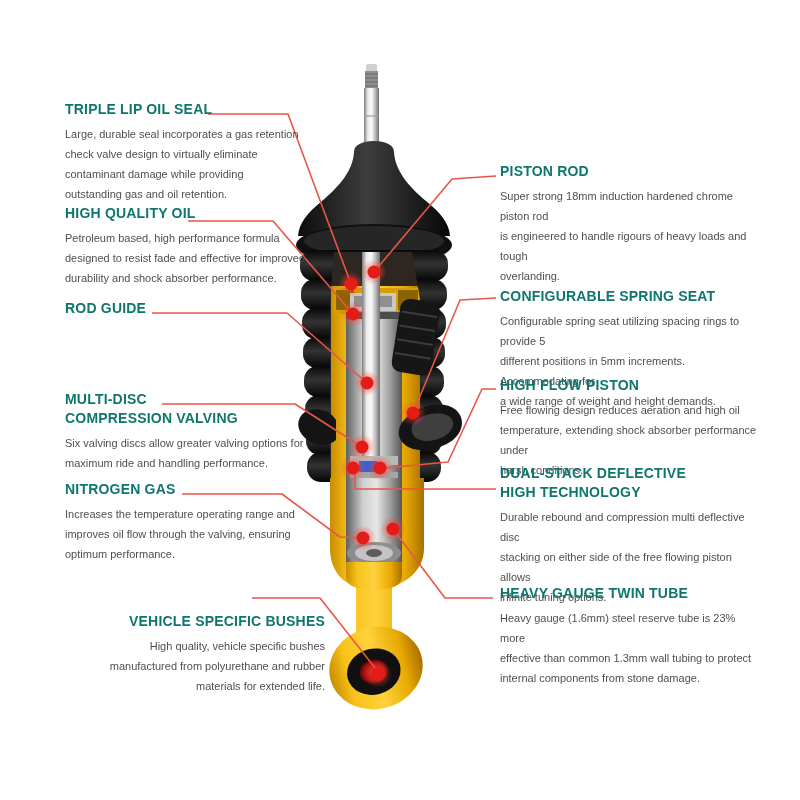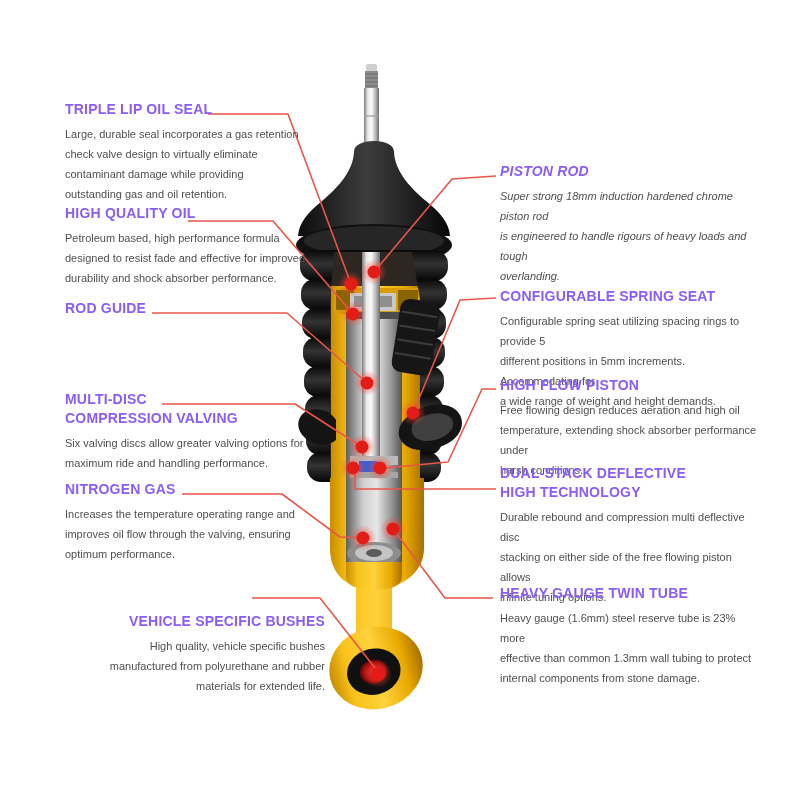--- a/index.html
+++ b/index.html
@@ -1,19 +1,19 @@
 <!DOCTYPE html>
 <html><head>
 <meta charset="utf-8">
 <style>
   html,body{margin:0;padding:0;background:#ffffff;}
   .canvas{position:relative;width:800px;height:800px;background:#fff;overflow:hidden;
           font-family:"Liberation Sans", sans-serif;}
   .label{position:absolute;width:260px;}
-  .label h3{margin:0;font-size:14px;line-height:19px;font-weight:bold;color:#8b5cf6;
+  .label h3{margin:0;font-size:14px;line-height:19px;font-weight:bold;color:#0f766e;
             letter-spacing:.2px;white-space:pre-line;}
   .label p{margin:5px 0 0 0;font-size:11px;line-height:20px;color:#4f4f51;white-space:pre-line;}
   svg{position:absolute;left:0;top:0;}
 </style>
 </head>
 <body>
 
 <div class="canvas">
 
   <svg width="800" height="800" viewBox="0 0 800 800">
@@ -240,21 +240,21 @@
 improves oil flow through the valving, ensuring
 optimum performance.</p>
   </div>
   <div class="label" style="left:65px;top:612px;text-align:right;">
     <h3>VEHICLE SPECIFIC BUSHES</h3>
     <p>High quality, vehicle specific bushes
 manufactured from polyurethane and rubber
 materials for extended life.</p>
   </div>
 
-  <div class="label" style="left:500px;top:162px;font-style:italic;">
+  <div class="label" style="left:500px;top:162px;">
     <h3>PISTON ROD</h3>
     <p>Super strong 18mm induction hardened chrome piston rod
 is engineered to handle rigours of heavy loads and tough
 overlanding.</p>
   </div>
   <div class="label" style="left:500px;top:287px;">
     <h3>CONFIGURABLE SPRING SEAT</h3>
     <p>Configurable spring seat utilizing spacing rings to provide 5
 different positions in 5mm increments. Accommodating for
 a wide range of weight and height demands.</p>

